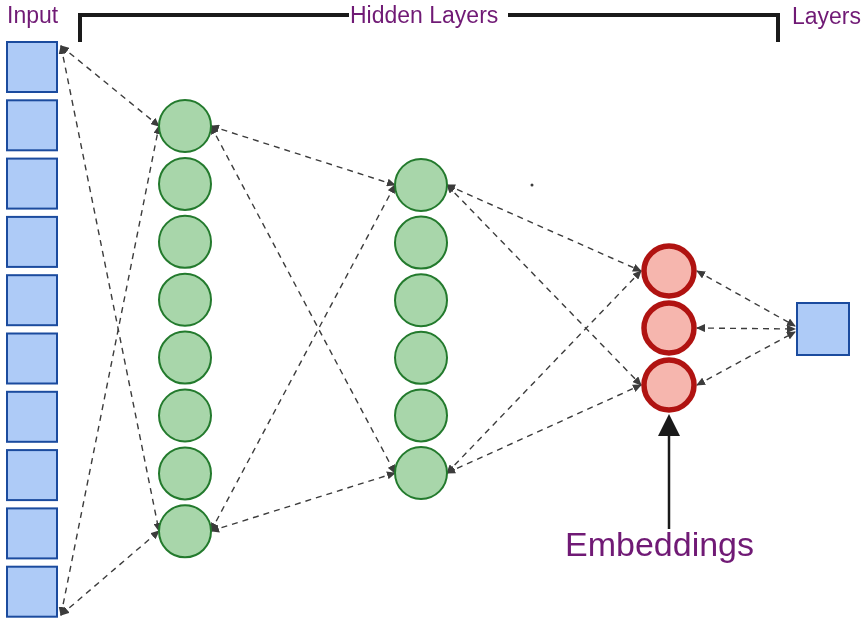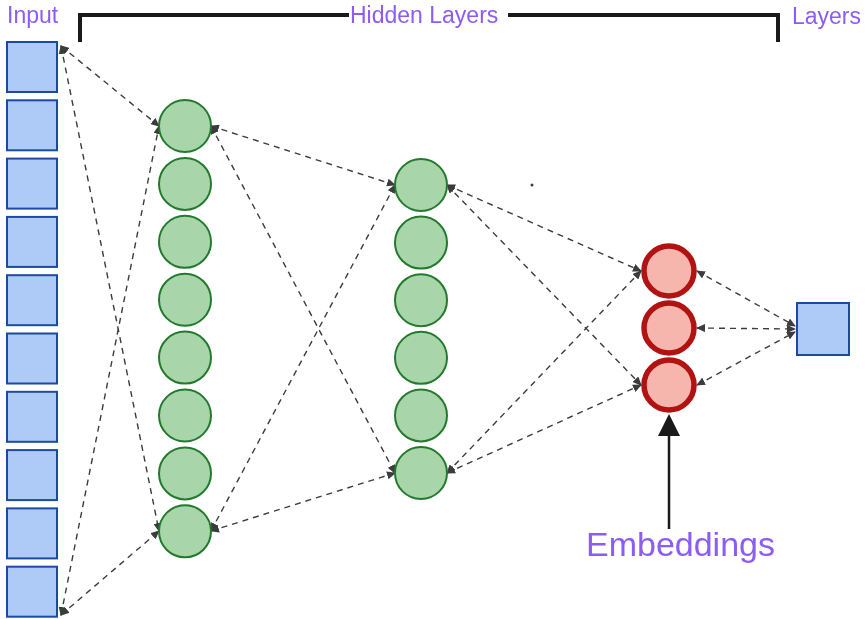--- a/index.html
+++ b/index.html
@@ -1,26 +1,26 @@
 <!DOCTYPE html>
 <html><head>
 <meta charset="utf-8">
 <style>
   html,body{margin:0;padding:0;background:#ffffff;}
   .canvas{
     position:relative;width:865px;height:619px;background:#ffffff;
     font-family:"Liberation Sans",sans-serif;overflow:hidden;
   }
   .canvas svg{position:absolute;left:0;top:0;}
-  .lbl{position:absolute;color:#8b5cf6;white-space:nowrap;}
+  .lbl{position:absolute;color:#701a75;white-space:nowrap;}
   .lbl-small{font-size:23px;line-height:26px;}
   .lbl-input{left:7px;top:2px;}
   .lbl-hidden{left:350px;top:2px;width:158px;text-align:left;}
   .lbl-output{left:792px;top:3px;}
-  .lbl-embeddings{left:565px;top:524px;width:210px;text-align:right;font-size:34px;line-height:40px;}
+  .lbl-embeddings{left:565px;top:524px;width:210px;text-align:left;font-size:34px;line-height:40px;}
 </style>
 </head>
 <body>
 
 <div class="canvas">
   <svg id="diagram" width="865" height="619" viewBox="0 0 865 619">
       <defs>
         <marker id="ah" markerWidth="9" markerHeight="8" refX="8" refY="4" orient="auto-start-reverse" markerUnits="userSpaceOnUse">
           <path d="M0,0 L9,4 L0,8 Z" fill="#3c3c3c"></path>
         </marker>

